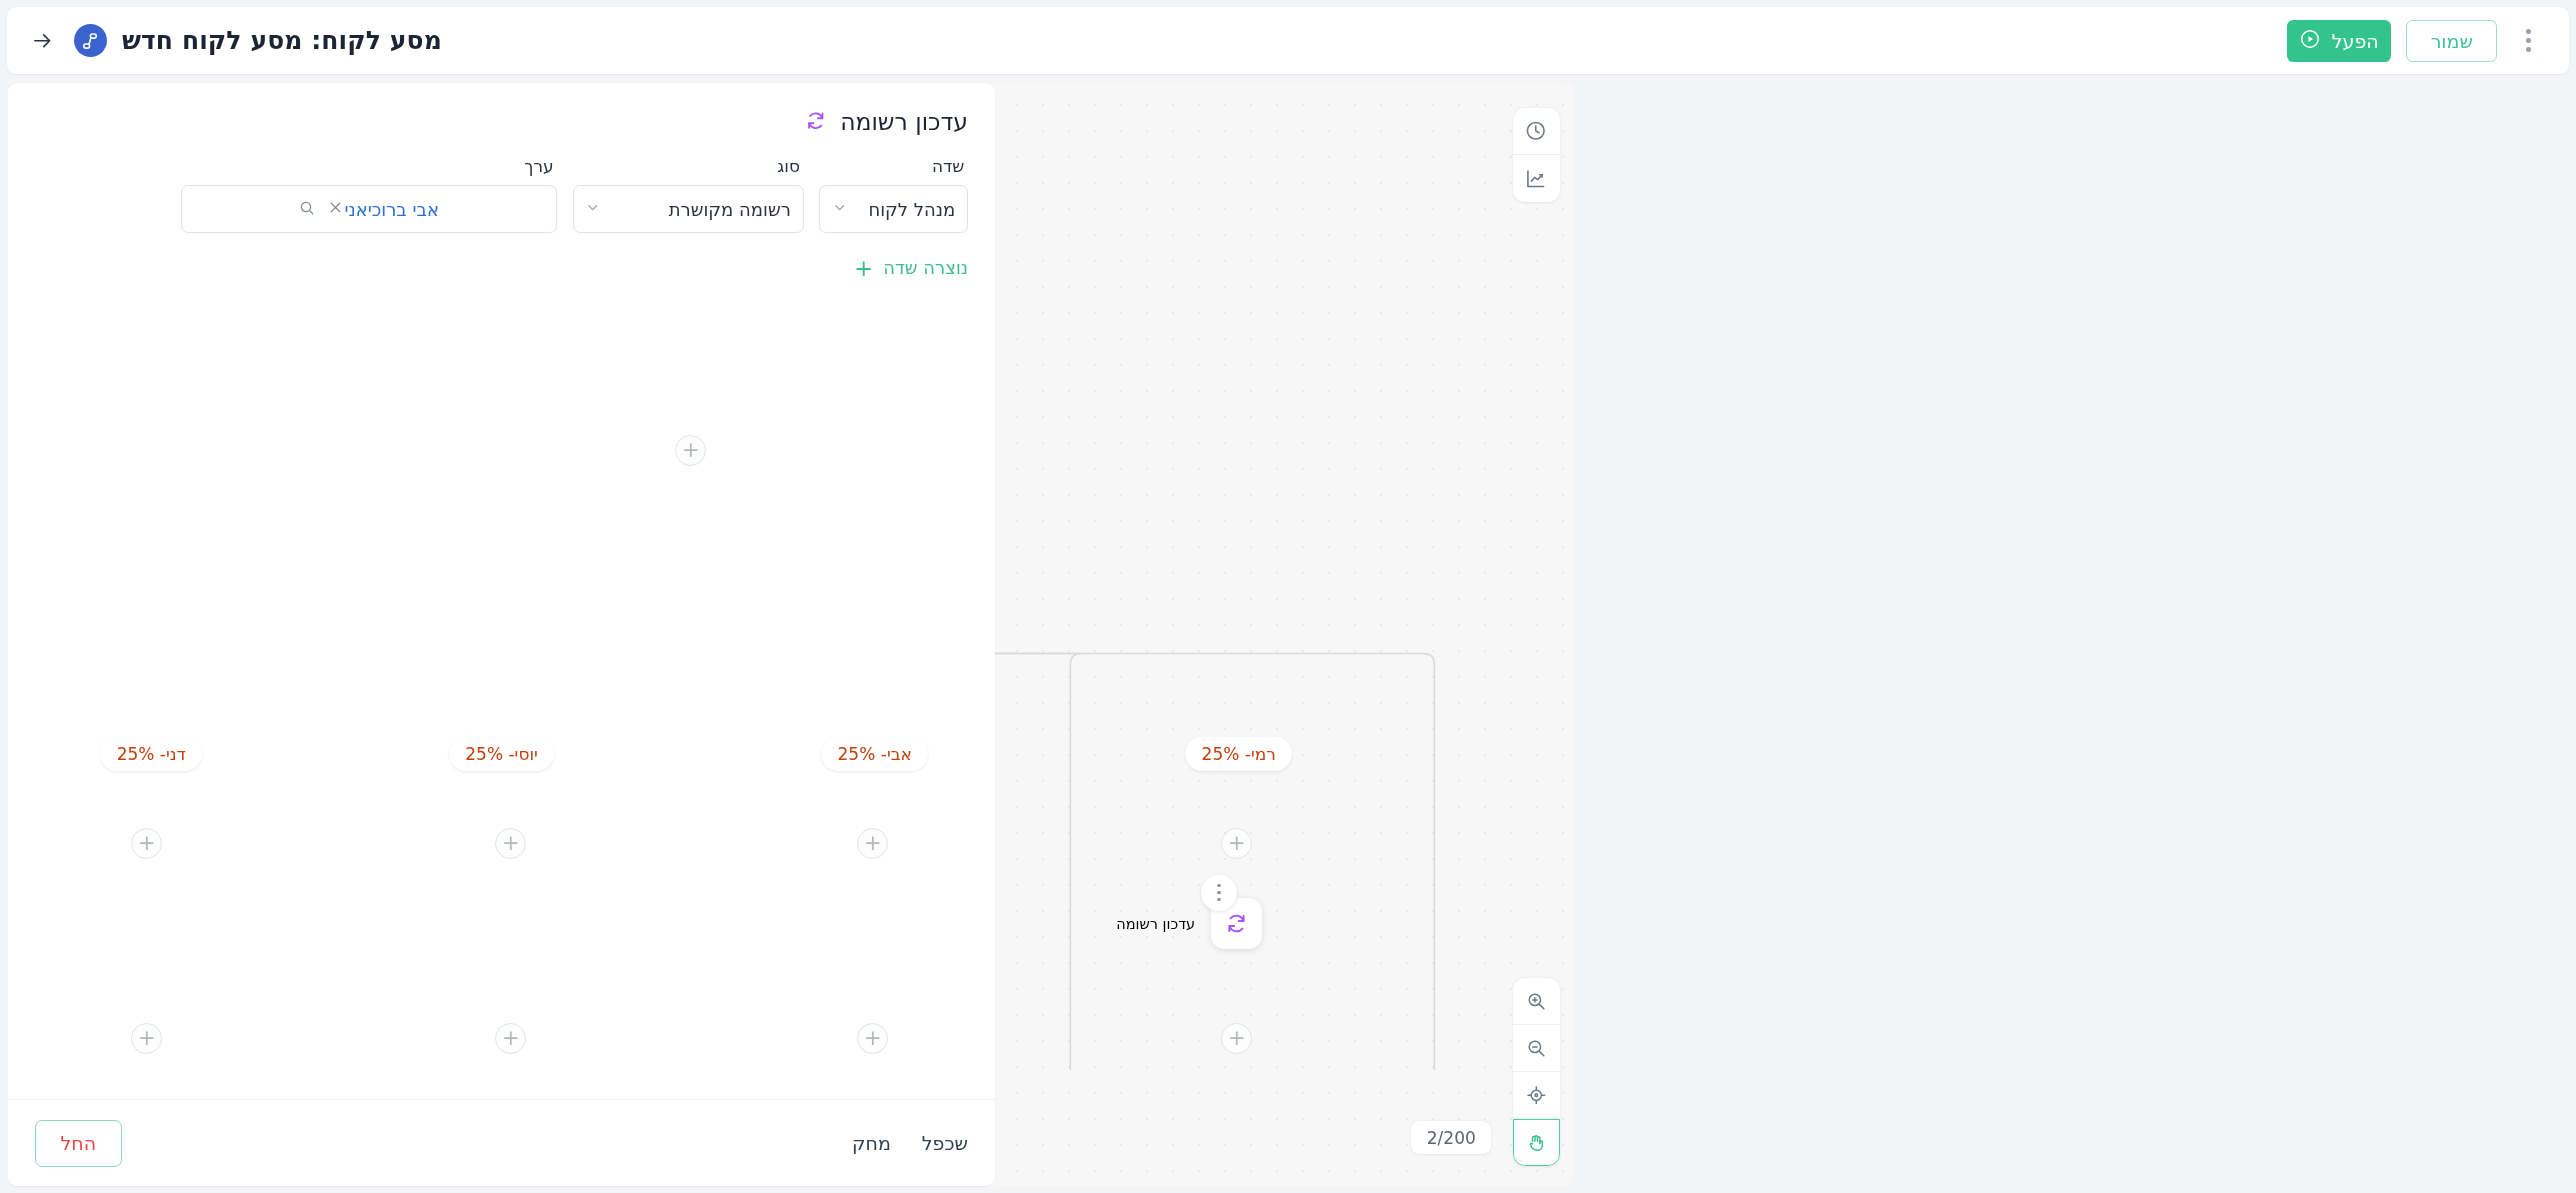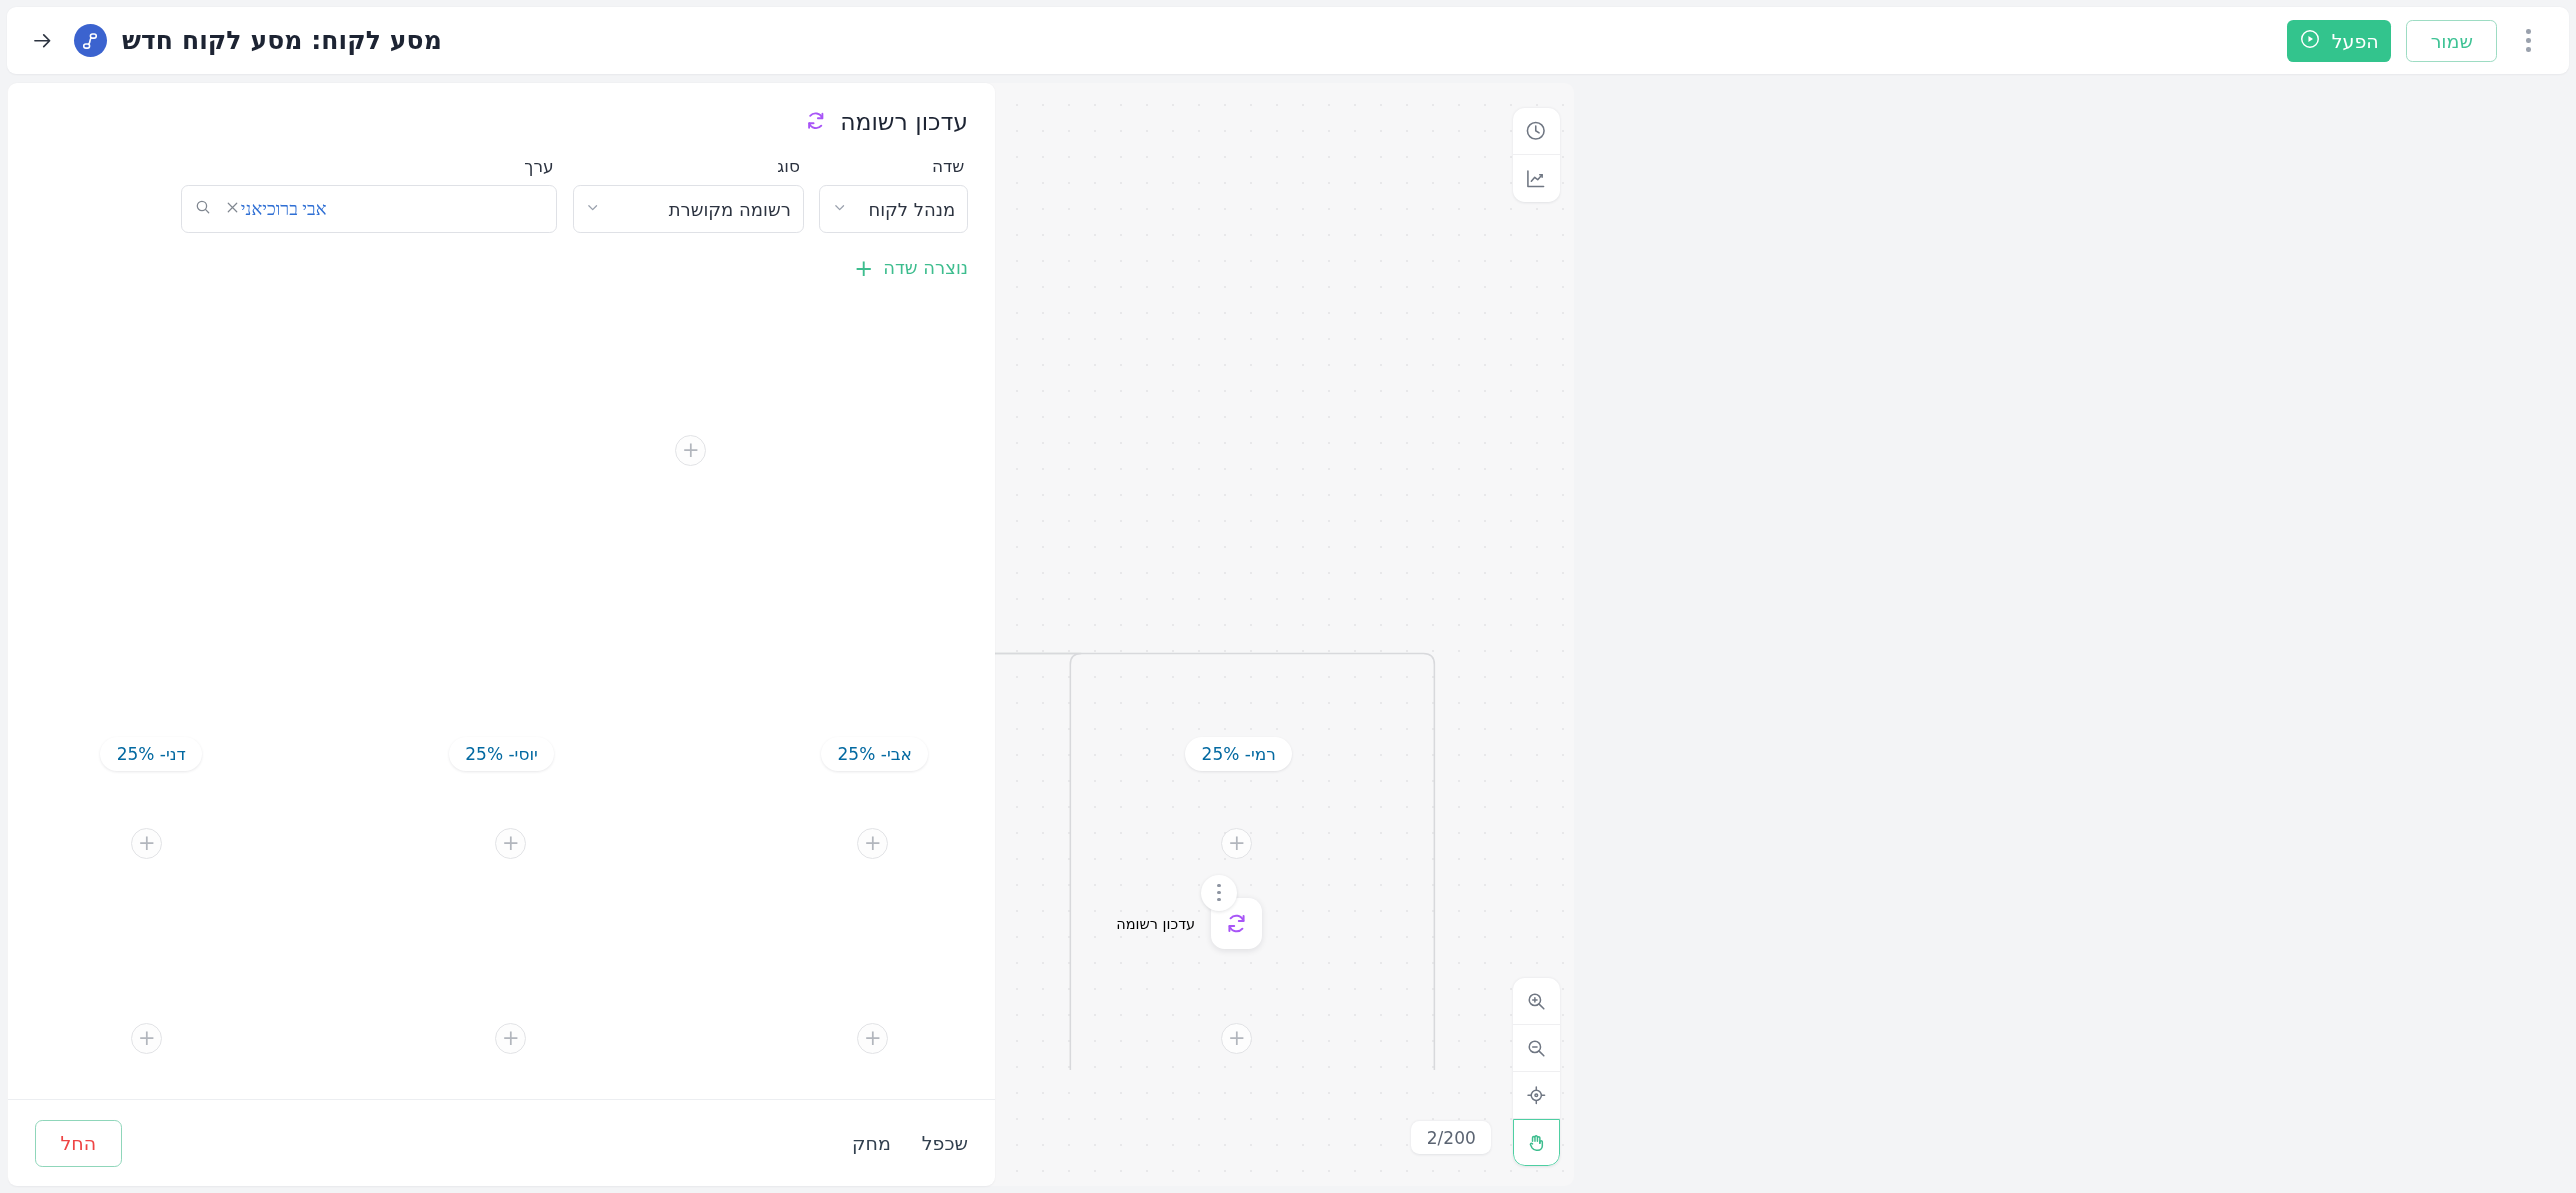--- a/index.html
+++ b/index.html
@@ -116,21 +116,21 @@
   .node-kebab i { width: 3.6px; height: 3.6px; border-radius: 50%; background: #8d94a1; }
 
   .plus-btn {
     position: absolute; width: 31px; height: 31px; border-radius: 50%;
     background: #fdfdfd; border: 0.9px solid #e2e3e6;
     display: flex; align-items: center; justify-content: center; cursor: pointer;
     color: #b2b6bd; font-size: 21px; line-height: 1; z-index: 3;
   }
   .branch-chip {
     position: absolute; background: #fff; border-radius: 905px;
-    padding: 7.2px 16.3px; font-size: 17px; color: #0369a1;
+    padding: 7.2px 16.3px; font-size: 17px; color: #c2410c;
     box-shadow: 0 0.9px 2.7px rgba(16,24,40,.10); white-space: nowrap; z-index: 3;
     cursor: pointer;
   }
 
   
   .panel {
     position: absolute; top: 83px; left: auto; right: 1581px;
     width: 987px; height: 1103px; background: #fff;
     border-radius: 9px; box-shadow: 0 0.9px 1.8px rgba(16,24,40,.05);
     display: flex; flex-direction: column;
@@ -147,21 +147,21 @@
   .field-col.shida { width: 149px; }
   .field-col.soog  { width: 231px; }
   .field-col.erech { width: 376px; }
   .field-label { font-size: 17px; color: #2c3340; margin-bottom: 9px; padding-right: 3.6px; }
   .select-box, .value-box {
     height: 48px; border: 0.9px solid #dfe1e6; border-radius: 7.2px;
     background: #fff; display: flex; align-items: center; cursor: pointer;
   }
   .select-box { justify-content: space-between; padding: 0 11.8px 0 11.8px; }
   .select-text { font-size: 18px; color: #2c3340; }
-  .value-box { justify-content: flex-end; padding: 0 13.6px 0 11.8px; font-family: Liberation Serif, serif; }
+  .value-box { justify-content: center; padding: 0 13.6px 0 11.8px; }
   .value-text { font-size: 18px; color: #2f6fd4; }
   .value-icons { display: flex; align-items: center; gap: 11.8px; }
 
   .add-field {
     margin-top: 23.5px; display: inline-flex; align-items: center; gap: 10px;
     color: #3dbd8e; font-size: 18px; cursor: pointer;
   }
   .add-field .plus { font-size: 22.6px; line-height: 1; }
 
   .panel-foot {

